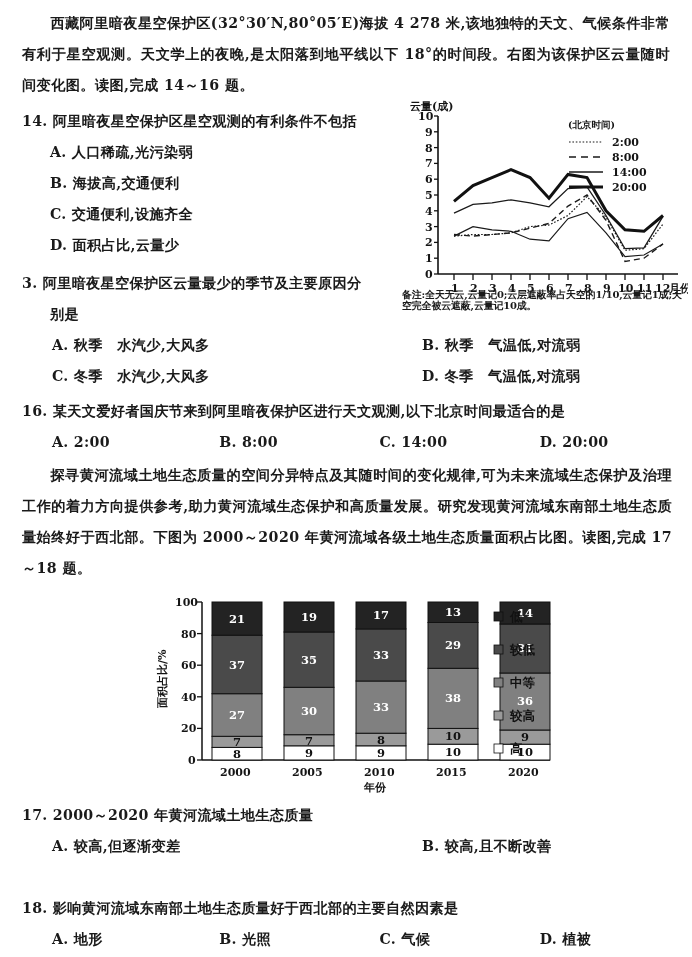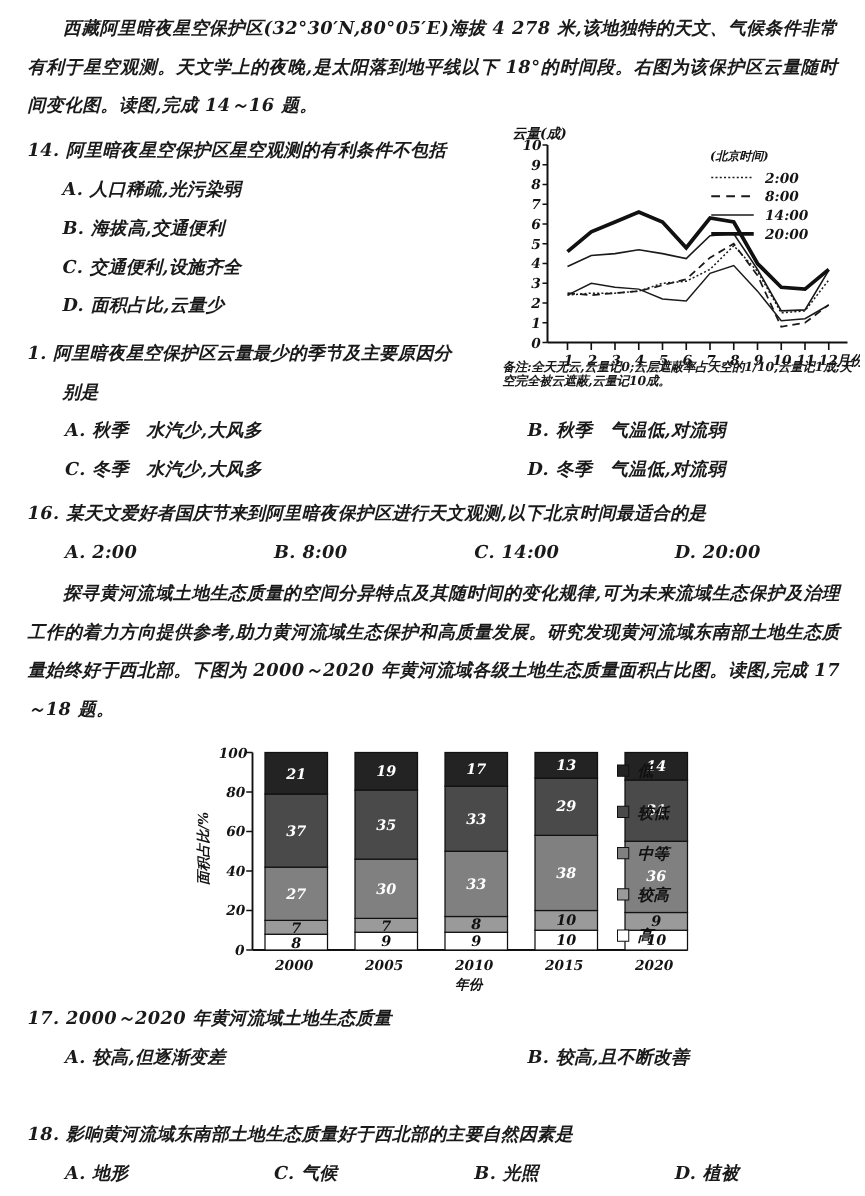--- a/index.html
+++ b/index.html
@@ -13,21 +13,20 @@
     font-family: "DejaVu Serif", "Liberation Serif", serif;
     color: #1a1a1a;
     position: relative;
     overflow: hidden;
   }
   .page {
     position: relative;
     width: 692px;
     height: 957px;
     padding: 0;
-    font-style: italic;
   }
 
   
   .para {
     font-size: 14.2px;
     line-height: 31px;
     text-indent: 2em;
     letter-spacing: 0.4px;
     font-weight: 600;
     text-align: justify;
@@ -220,21 +219,21 @@
         <text class="axis-txt" x="216" y="78">14:00</text>
         <line x1="173" y1="89" x2="207" y2="89" stroke="#111" stroke-width="3"></line>
         <text class="axis-txt" x="216" y="93">20:00</text>
       </g>
     </svg>
   </div>
 
   <div id="linechart-note">备注:全天无云,云量记0;云层遮蔽率占天空的1/10,云量记1成;天空完全被云遮蔽,云量记10成。</div>
 
   <div id="q15-block">
-    <div class="qline">1. 阿里暗夜星空保护区云量最少的季节及主要原因分</div>
+    <div class="qline">3. 阿里暗夜星空保护区云量最少的季节及主要原因分</div>
     <div class="qline" style="padding-left:28px;">别是</div>
   </div>
   <div id="q15-opts">
     <div class="opt-row opt-2col">
       <div class="opt">A. 秋季　水汽少,大风多</div>
       <div class="opt">B. 秋季　气温低,对流弱</div>
     </div>
     <div class="opt-row opt-2col">
       <div class="opt">C. 冬季　水汽少,大风多</div>
       <div class="opt">D. 冬季　气温低,对流弱</div>
@@ -372,19 +371,19 @@
     <div class="opt-row opt-2col">
       <div class="opt">A. 较高,但逐渐变差</div>
       <div class="opt">B. 较高,且不断改善</div>
     </div>
   </div>
 
   <div id="q18-block">
     <div class="qline">18. 影响黄河流域东南部土地生态质量好于西北部的主要自然因素是</div>
     <div class="opt-row opt-4col">
       <div class="opt">A. 地形</div>
+      <div class="opt">B. 光照</div>
       <div class="opt">C. 气候</div>
-      <div class="opt">B. 光照</div>
       <div class="opt">D. 植被</div>
     </div>
   </div>
 
 </div>
 
 </body></html>

